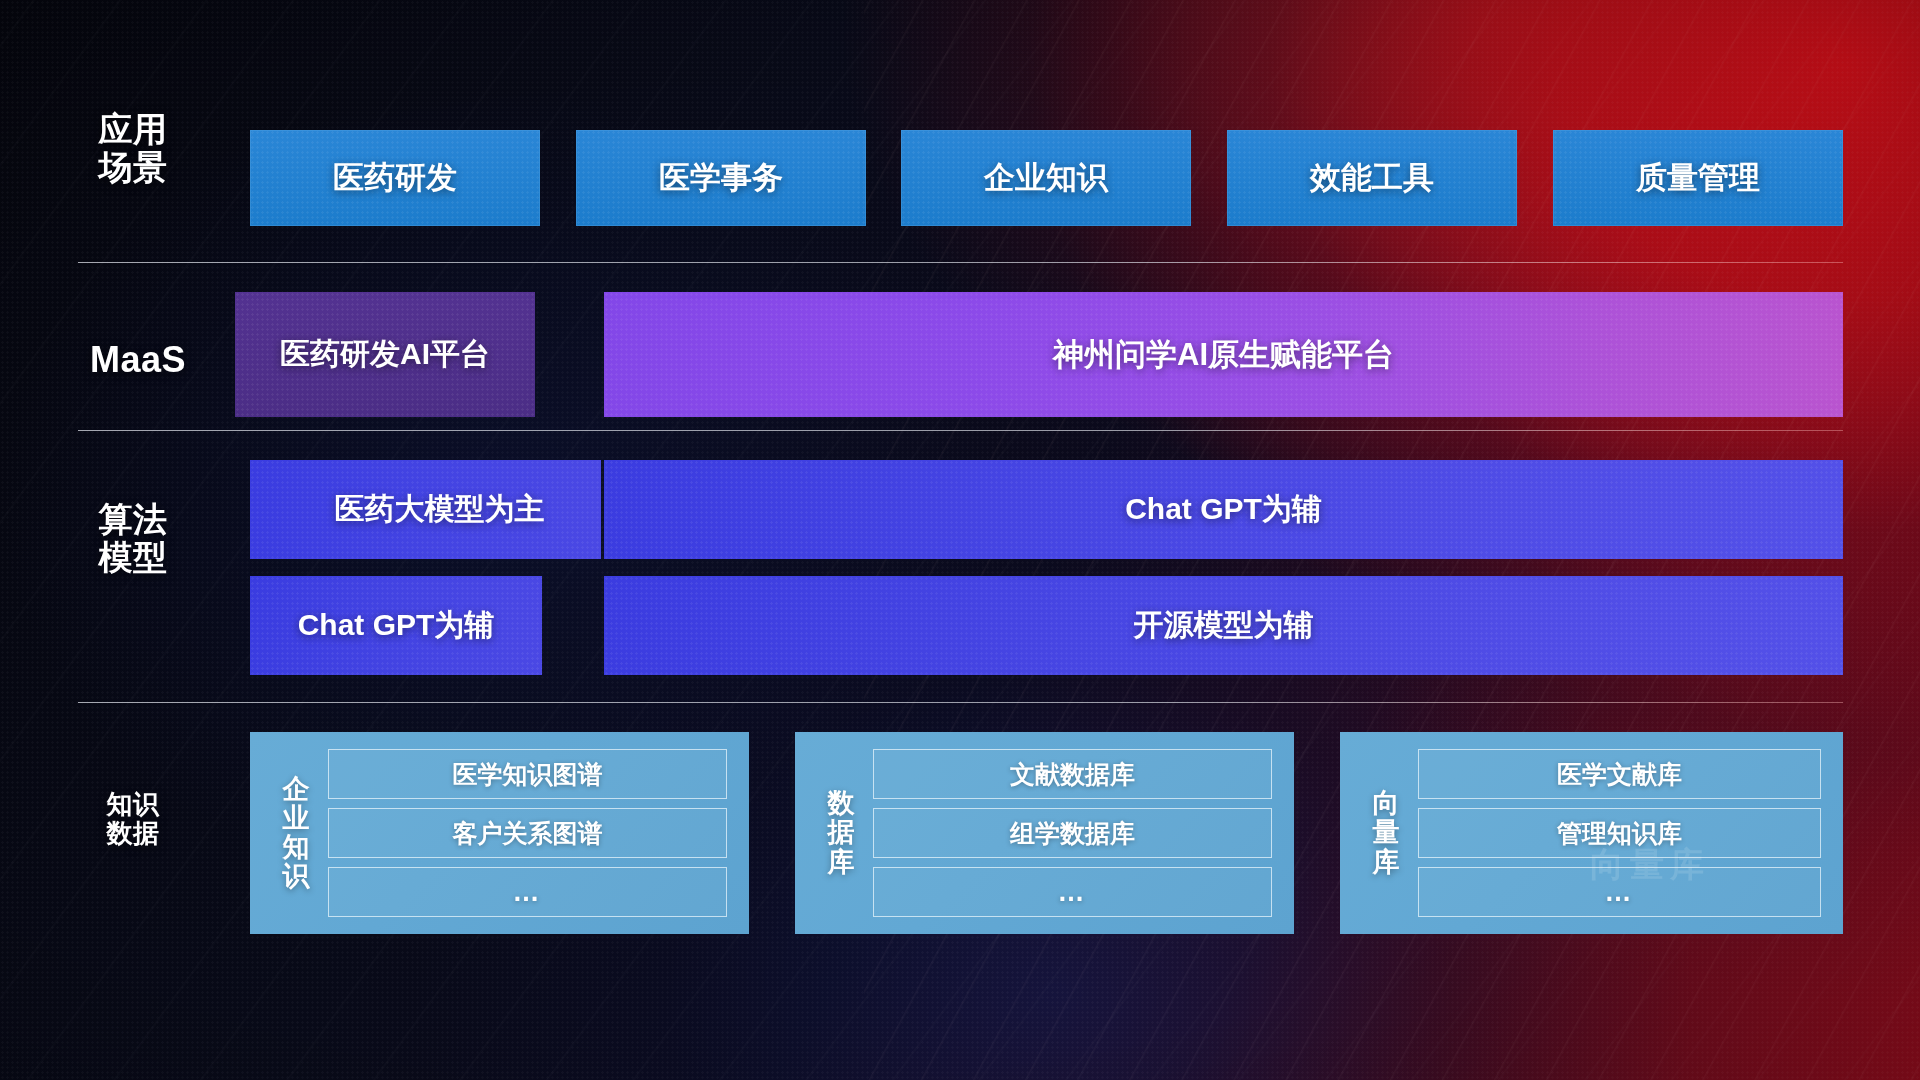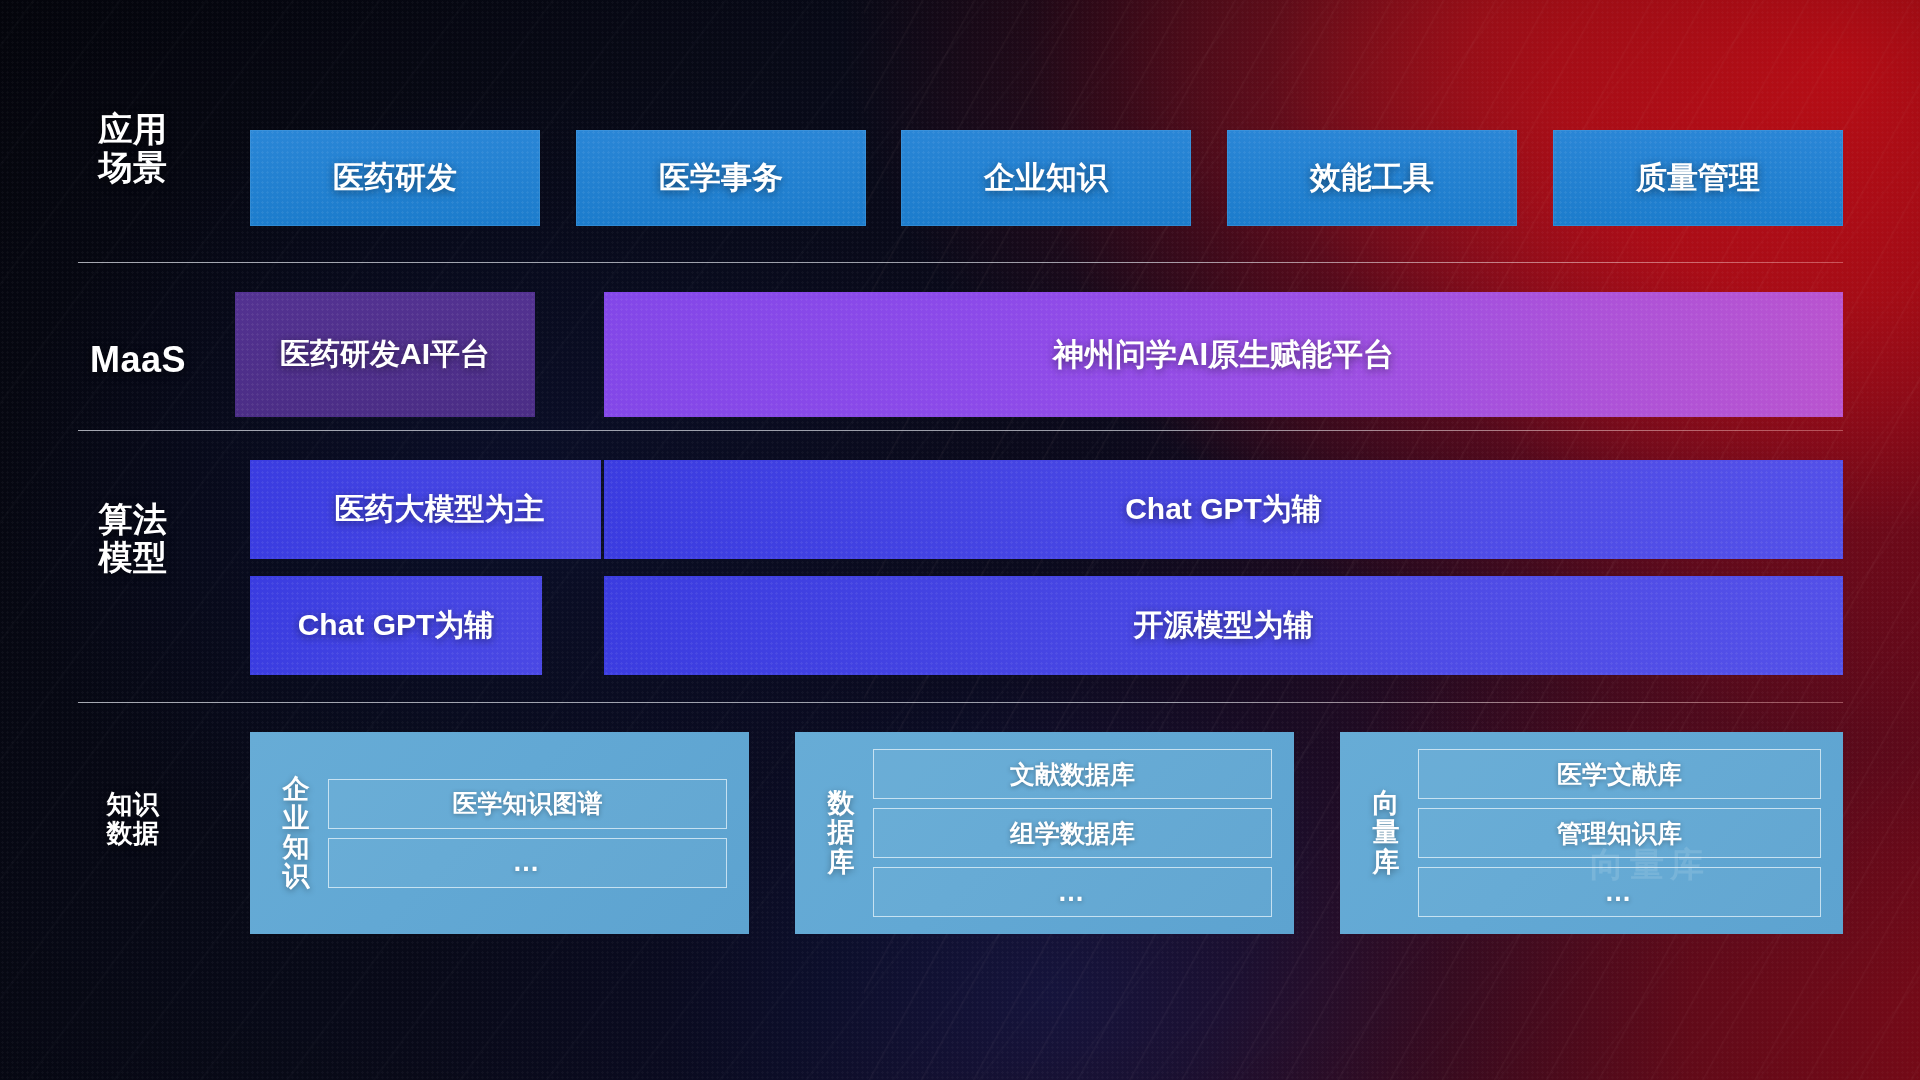--- a/index.html
+++ b/index.html
@@ -266,20 +266,21 @@
     <div class="divider" style="left:78px; top:702px; width:1765px;"></div>
 
     <div class="row-label" style="left:78px; top:790px; width:110px; font-size:26px;">知识
 数据</div>
 
     <div class="kn-group" style="left:250px; top:732px; width:499px;">
       <span class="dots-ov"></span>
       <div class="kn-vlabel">企业知识</div>
       <div class="kn-items">
         <div class="kn-item">医学知识图谱</div>
+        <div class="kn-item">客户关系图谱</div>
         <div class="kn-item ellipsis">…</div>
       </div>
     </div>
 
     <div class="kn-group" style="left:795px; top:732px; width:499px;">
       <span class="dots-ov"></span>
       <div class="kn-vlabel">数据库</div>
       <div class="kn-items">
         <div class="kn-item">文献数据库</div>
         <div class="kn-item">组学数据库</div>

